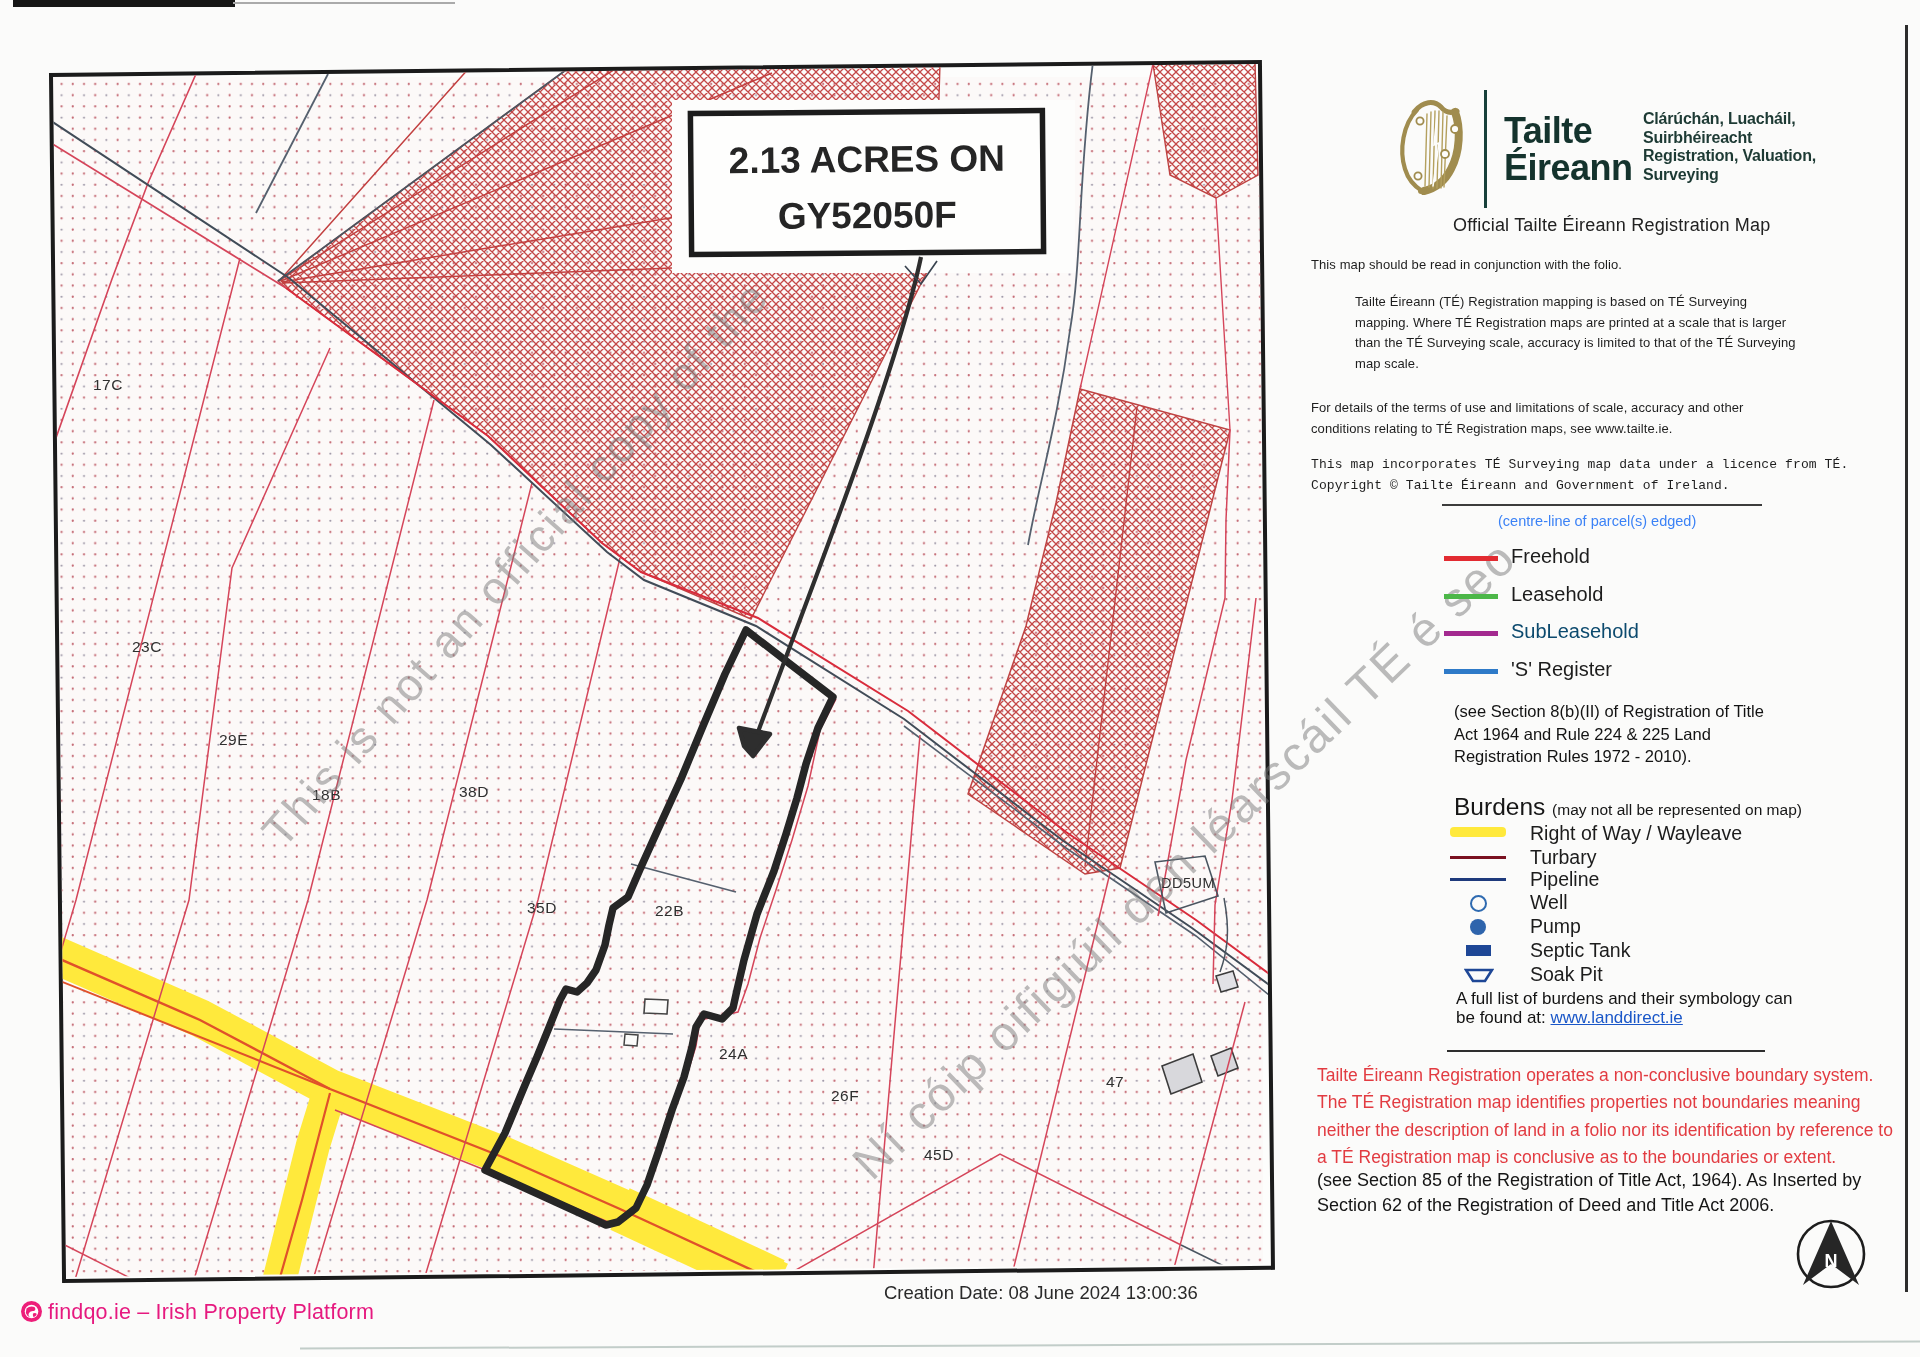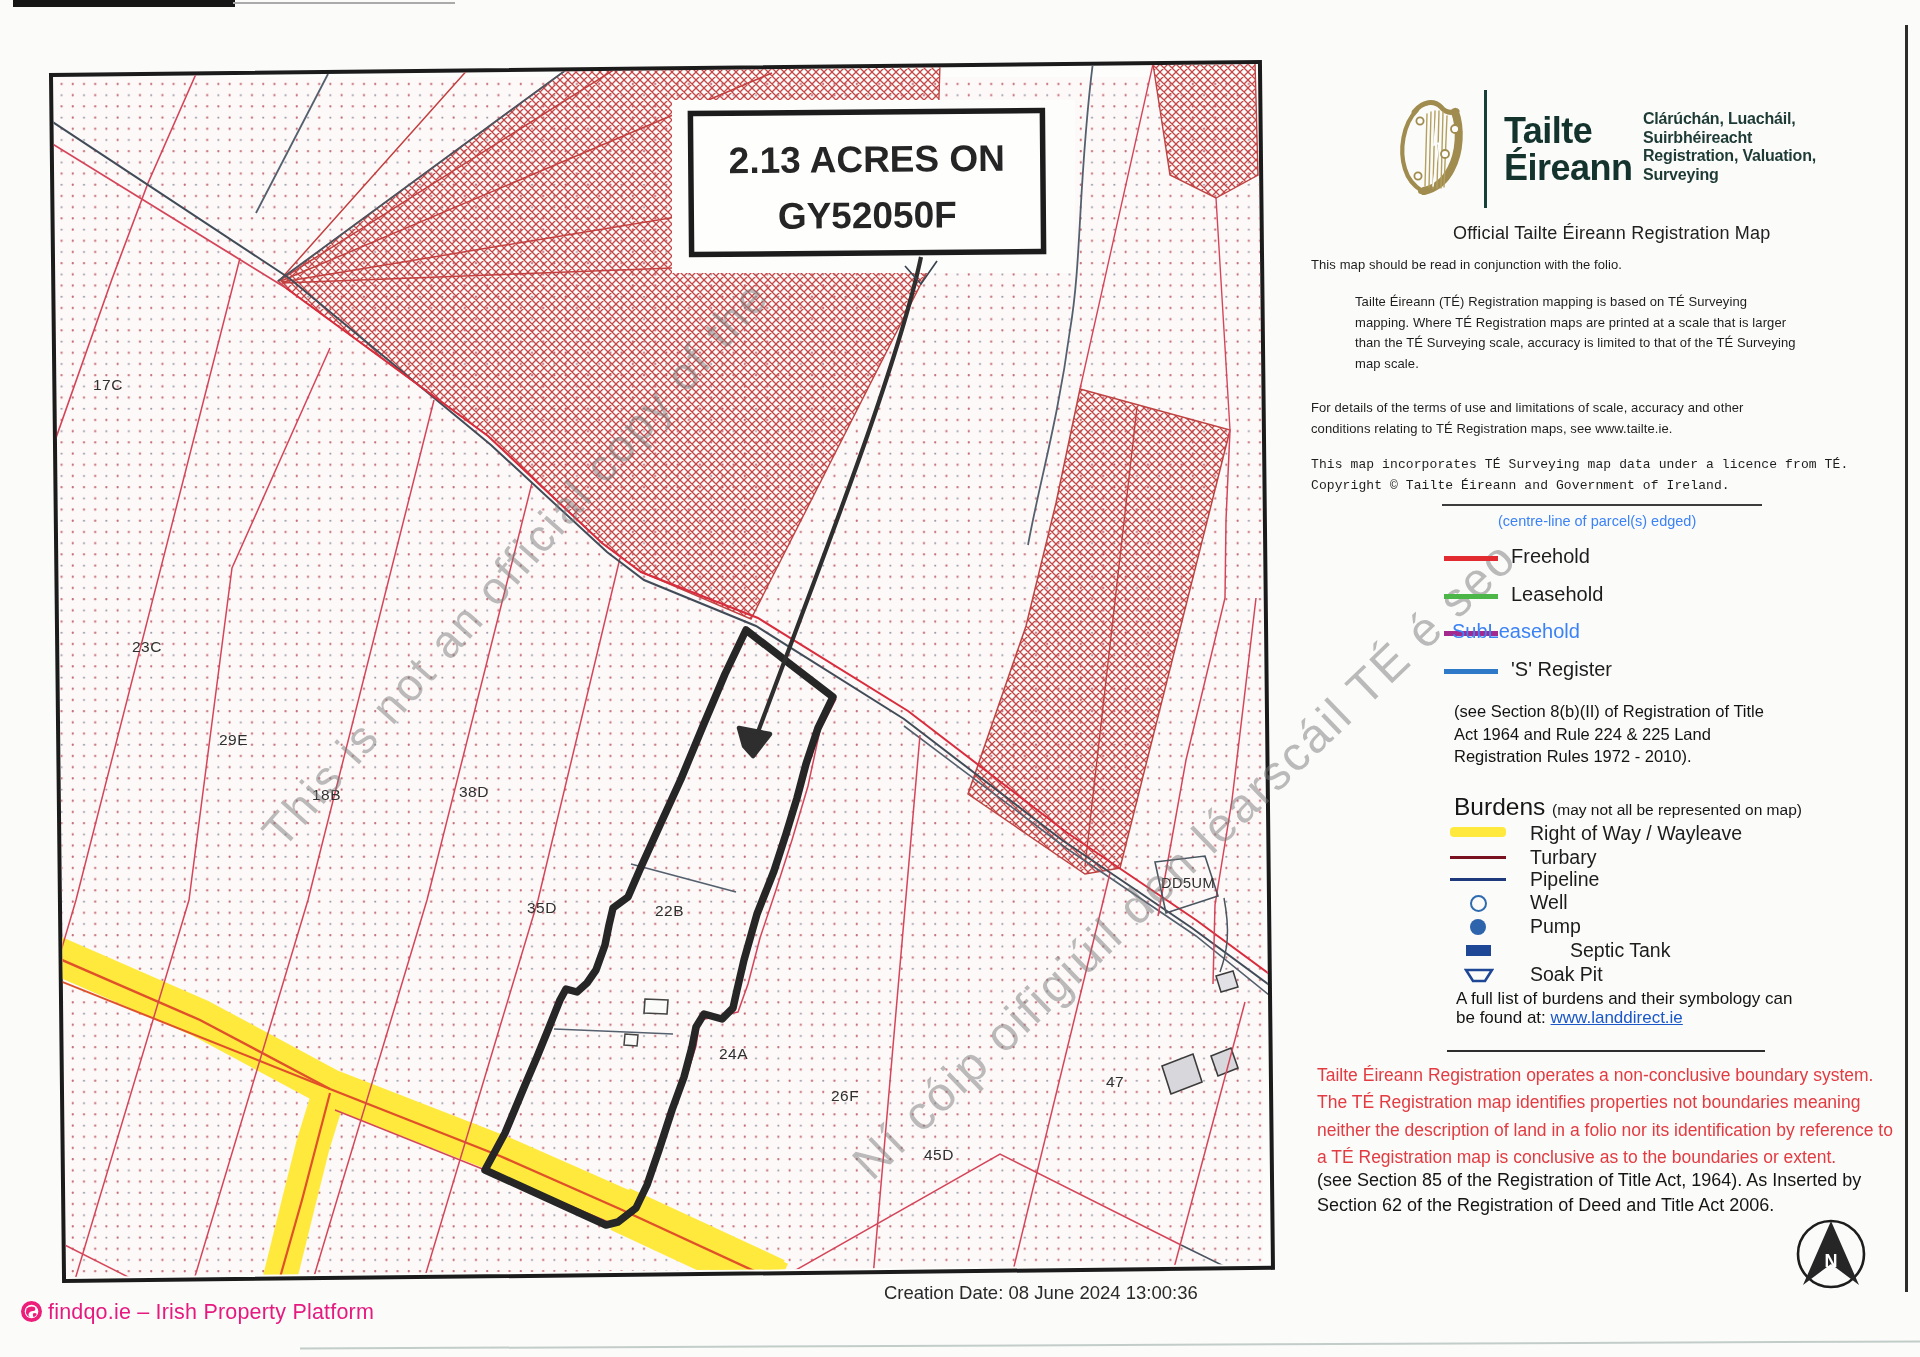--- a/index.html
+++ b/index.html
@@ -190,42 +190,42 @@
   </g>
 </g>
 
 <rect x="1484" y="90" width="3" height="118" fill="#17403a"></rect>
 </svg>
 
 <div class="abs" style="left:1504px;top:112px;font-size:36px;font-weight:bold;color:#14332d;letter-spacing:-0.5px;line-height:37px;">Tailte<br>Éireann</div>
 
 <div class="abs" style="left:1643px;top:110px;font-size:16px;color:#1d3a34;line-height:18.5px;letter-spacing:-0.2px;font-weight:bold;">Clárúchán, Luacháil,<br>Suirbhéireacht<br>Registration, Valuation,<br>Surveying</div>
 
-<div class="abs" style="left:1453px;top:215px;font-size:18px;color:#212121;letter-spacing:0.2px;margin-top:8px;">Official Tailte Éireann Registration Map</div>
+<div class="abs" style="left:1453px;top:215px;font-size:18px;color:#212121;letter-spacing:0.2px;">Official Tailte Éireann Registration Map</div>
 
 <div class="abs rp" style="left:1311px;top:255px;">This map should be read in conjunction with the folio.</div>
 
 <div class="abs rp" style="left:1355px;top:292px;white-space:nowrap;">Tailte Éireann (TÉ) Registration mapping is based on TÉ Surveying<br>mapping. Where TÉ Registration maps are printed at a scale that is larger<br>than the TÉ Surveying scale, accuracy is limited to that of the TÉ Surveying<br>map scale.</div>
 
 <div class="abs rp" style="left:1311px;top:398px;white-space:nowrap;">For details of the terms of use and limitations of scale, accuracy and other<br>conditions relating to TÉ Registration maps, see www.tailte.ie.</div>
 
 <div class="abs rp" style="left:1311px;top:455px;white-space:nowrap;font-family:Liberation Mono, monospace;">This map incorporates TÉ Surveying map data under a licence from TÉ.<br>Copyright © Tailte Éireann and Government of Ireland.</div>
 
 <div class="abs" style="left:1442px;top:504px;width:320px;height:1.6px;background:#3c3c3c;"></div>
 
 <div class="abs" style="left:1498px;top:513px;font-size:14.5px;color:#3b82f6;">(centre-line of parcel(s) edged)</div>
 
 <div class="abs" style="left:1444px;top:556px;width:54px;height:4.6px;background:#e22b31;"></div>
 <div class="abs" style="left:1511px;top:545px;font-size:20px;color:#1c1c1c;">Freehold</div>
 
 <div class="abs" style="left:1444px;top:594px;width:54px;height:4.6px;background:#4cb748;"></div>
 <div class="abs" style="left:1511px;top:583px;font-size:20px;color:#1c1c1c;">Leasehold</div>
 
 <div class="abs" style="left:1444px;top:631px;width:54px;height:4.6px;background:#a3298f;"></div>
-<div class="abs" style="left:1452px;top:620px;font-size:20px;color:#3b82f6;">SubLeasehold</div>
+<div class="abs" style="left:1511px;top:620px;font-size:20px;color:#0c4a6e;">SubLeasehold</div>
 
 <div class="abs" style="left:1444px;top:669px;width:54px;height:4.6px;background:#2e7ac8;"></div>
 <div class="abs" style="left:1511px;top:658px;font-size:20px;color:#1c1c1c;">'S' Register</div>
 
 <div class="abs" style="left:1454px;top:700px;font-size:16.5px;line-height:22.5px;color:#131313;">(see Section 8(b)(II) of Registration of Title<br>Act 1964 and Rule 224 &amp; 225 Land<br>Registration Rules 1972 - 2010).</div>
 
 <div class="abs" style="left:1454px;top:793px;font-size:24.5px;color:#161616;">Burdens <span style="font-size:15.5px;">(may not all be represented on map)</span></div>
 
 <div class="abs" style="left:1450px;top:827px;width:56px;height:10px;background:#ffe93c;border-radius:4px;"></div>
 <div class="abs" style="left:1530px;top:822px;font-size:19.5px;color:#1c1c1c;">Right of Way / Wayleave</div>
@@ -236,21 +236,21 @@
 <div class="abs" style="left:1450px;top:878px;width:56px;height:3.4px;background:#1e3a7c;"></div>
 <div class="abs" style="left:1530px;top:868px;font-size:19.5px;color:#1c1c1c;">Pipeline</div>
 
 <div class="abs" style="left:1470px;top:895px;width:13px;height:13px;border:2.4px solid #2e6ab0;border-radius:50%;"></div>
 <div class="abs" style="left:1530px;top:891px;font-size:19.5px;color:#1c1c1c;">Well</div>
 
 <div class="abs" style="left:1470px;top:919px;width:16px;height:16px;background:#2e64ac;border-radius:50%;"></div>
 <div class="abs" style="left:1530px;top:915px;font-size:19.5px;color:#1c1c1c;">Pump</div>
 
 <div class="abs" style="left:1466px;top:945px;width:25px;height:11px;background:#1e4796;"></div>
-<div class="abs" style="left:1570px;top:939px;font-size:19.5px;color:#1c1c1c;">Septic Tank</div>
+<div class="abs" style="left:1530px;top:939px;font-size:19.5px;color:#1c1c1c;">Septic Tank</div>
 
 <svg class="abs" style="left:1464px;top:968px;" width="30" height="16" viewBox="0 0 30 16">
     <path d="M2,2 L28,2 21,13 9,13 Z" fill="none" stroke="#1e4796" stroke-width="2.6"></path>
   </svg>
 <div class="abs" style="left:1530px;top:963px;font-size:19.5px;color:#1c1c1c;">Soak Pit</div>
 
 <div class="abs" style="left:1456px;top:990px;font-size:17px;line-height:18.5px;color:#131313;">A full list of burdens and their symbology can<br>be found at: <span style="color:#1a57c8;text-decoration:underline;">www.landdirect.ie</span></div>
 
 <div class="abs" style="left:1447px;top:1050px;width:318px;height:2px;background:#2e2e2e;"></div>
 

